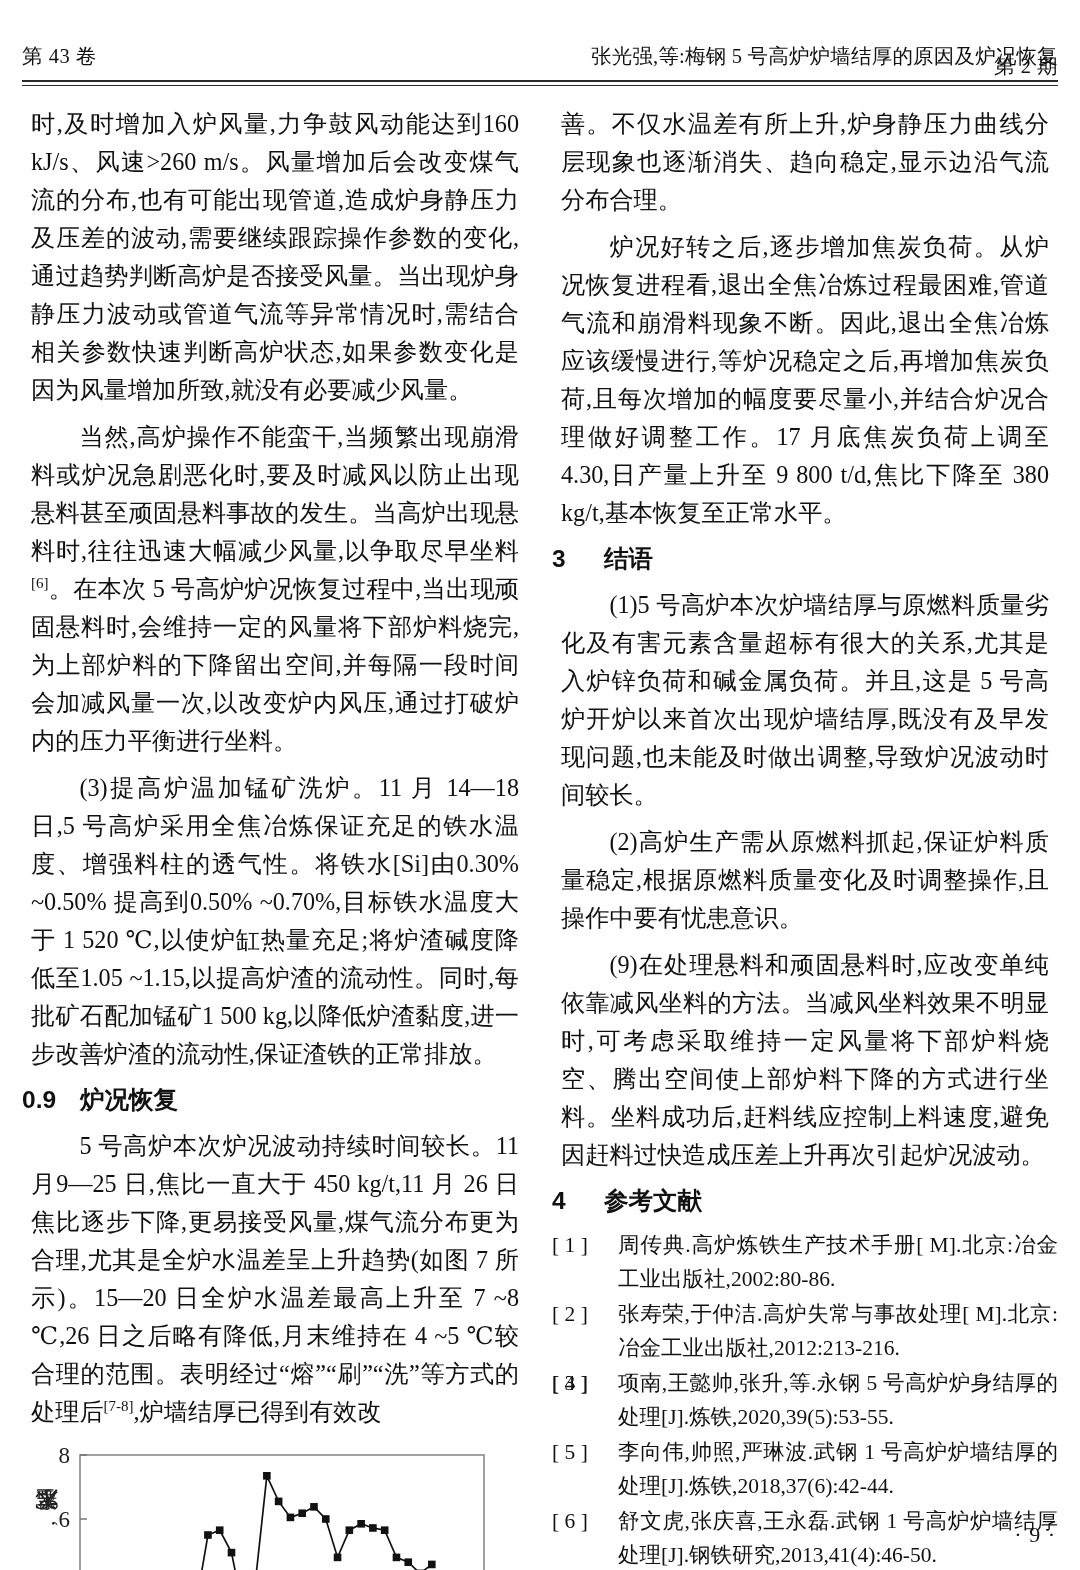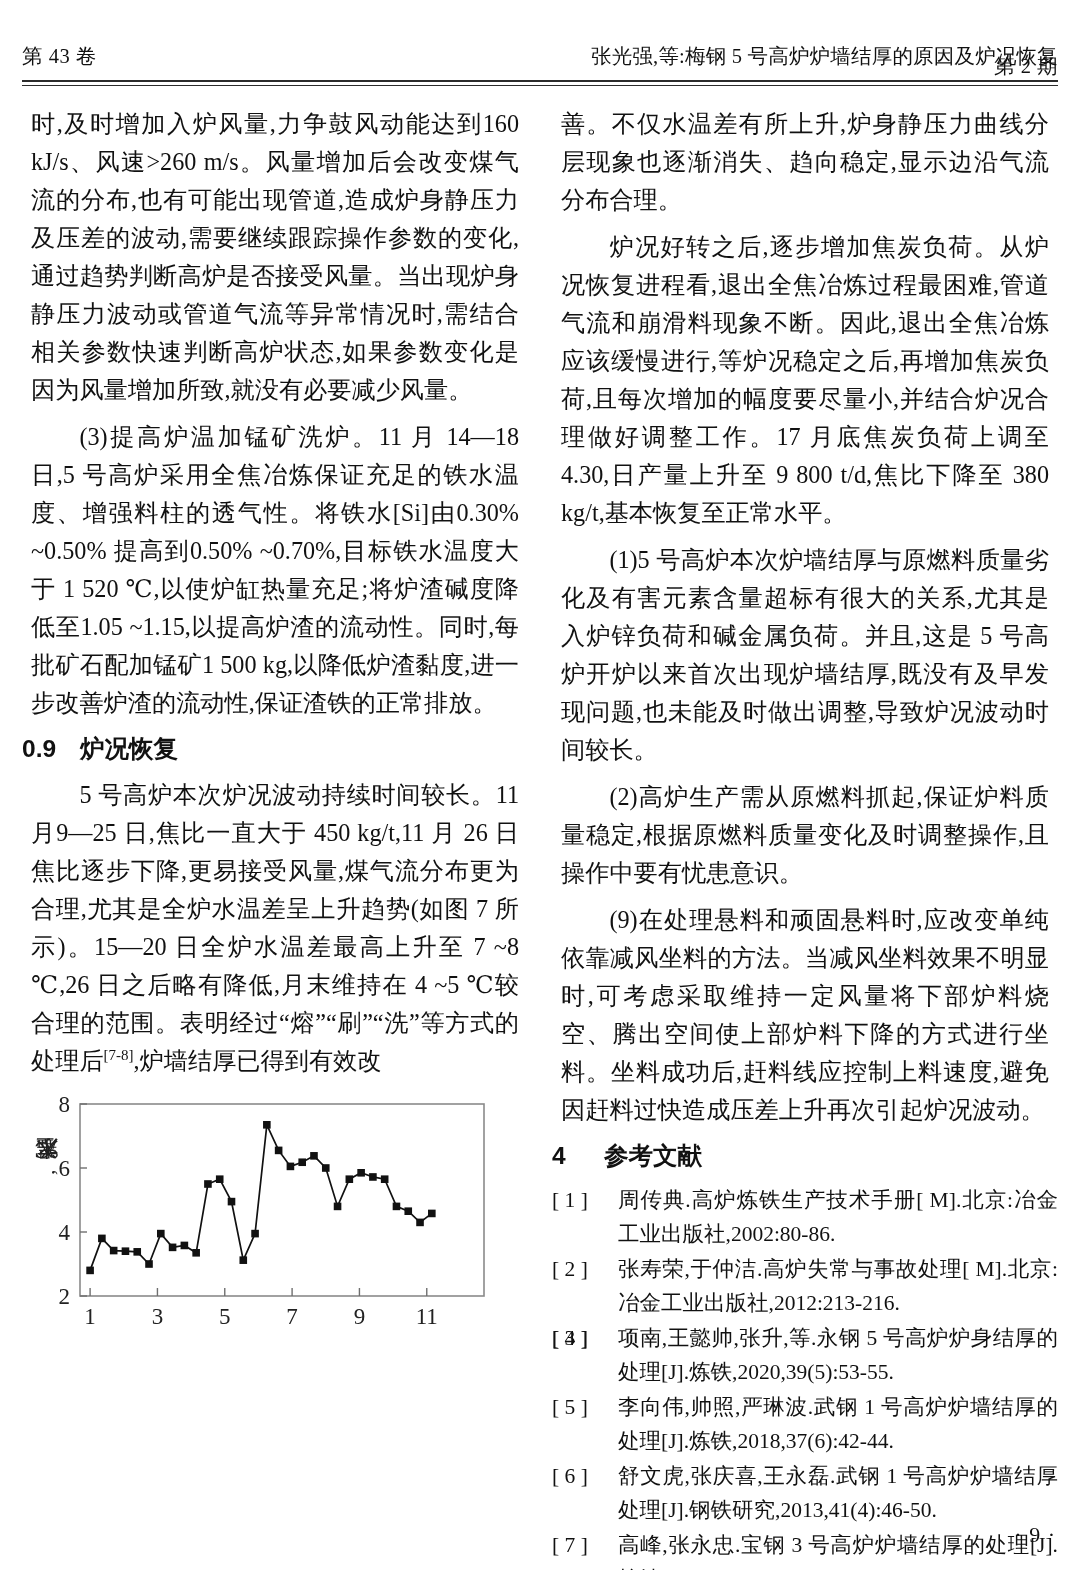--- a/index.html
+++ b/index.html
@@ -80,20 +80,21 @@
   </div>
   <div class="rule-wrap">
     <div class="rule-thick"></div>
     <div class="rule-thin"></div>
   </div>
 
   <div class="col left">
 
     <p>时,及时增加入炉风量,力争鼓风动能达到160 kJ/s、风速&gt;260 m/s。风量增加后会改变煤气流的分布,也有可能出现管道,造成炉身静压力及压差的波动,需要继续跟踪操作参数的变化,通过趋势判断高炉是否接受风量。当出现炉身静压力波动或管道气流等异常情况时,需结合相关参数快速判断高炉状态,如果参数变化是因为风量增加所致,就没有必要减少风量。</p>
 
+    <p class="ind"><span>当然,高炉操作不能蛮干,当频繁出现崩滑料或炉况急剧恶化时,要及时减风以防止出现悬料甚至顽固悬料事故的发生。当高炉出现悬料时,往往迅速大幅减少风量,以争取尽早坐料</span><sup>[6]</sup><span>。在本次 5 号高炉炉况恢复过程中,当出现顽固悬料时,会维持一定的风量将下部炉料烧完,为上部炉料的下降留出空间,并每隔一段时间会加减风量一次,以改变炉内风压,通过打破炉内的压力平衡进行坐料。</span></p>
 
     <p class="ind">(3)提高炉温加锰矿洗炉。11 月 14—18 日,5 号高炉采用全焦冶炼保证充足的铁水温度、增强料柱的透气性。将铁水[Si]由0.30% ~0.50% 提高到0.50% ~0.70%,目标铁水温度大于 1 520 ℃,以使炉缸热量充足;将炉渣碱度降低至1.05 ~1.15,以提高炉渣的流动性。同时,每批矿石配加锰矿1 500 kg,以降低炉渣黏度,进一步改善炉渣的流动性,保证渣铁的正常排放。</p>
 
     <h2 class="sec"><span class="num">0.9</span><span>炉况恢复</span></h2>
 
     <p class="ind"><span>5 号高炉本次炉况波动持续时间较长。11 月9—25 日,焦比一直大于 450 kg/t,11 月 26 日焦比逐步下降,更易接受风量,煤气流分布更为合理,尤其是全炉水温差呈上升趋势(如图 7 所示)。15—20 日全炉水温差最高上升至 7 ~8 ℃,26 日之后略有降低,月末维持在 4 ~5 ℃较合理的范围。表明经过“熔”“刷”“洗”等方式的处理后</span><sup>[7-8]</sup><span>,炉墙结厚已得到有效改</span></p>
 
     <div class="figure">
       <div class="figwrap">
         <div class="ylab">水温差, ℃</div>
@@ -157,20 +158,21 @@
     </div>
 
   </div>
 
   <div class="col right">
 
     <p>善。不仅水温差有所上升,炉身静压力曲线分层现象也逐渐消失、趋向稳定,显示边沿气流分布合理。</p>
 
     <p class="ind">炉况好转之后,逐步增加焦炭负荷。从炉况恢复进程看,退出全焦冶炼过程最困难,管道气流和崩滑料现象不断。因此,退出全焦冶炼应该缓慢进行,等炉况稳定之后,再增加焦炭负荷,且每次增加的幅度要尽量小,并结合炉况合理做好调整工作。17 月底焦炭负荷上调至4.30,日产量上升至 9 800 t/d,焦比下降至 380 kg/t,基本恢复至正常水平。</p>
 
+    <h2 class="sec big"><span class="num">3</span><span>结语</span></h2>
 
     <p class="ind">(1)5 号高炉本次炉墙结厚与原燃料质量劣化及有害元素含量超标有很大的关系,尤其是入炉锌负荷和碱金属负荷。并且,这是 5 号高炉开炉以来首次出现炉墙结厚,既没有及早发现问题,也未能及时做出调整,导致炉况波动时间较长。</p>
     <p class="ind">(2)高炉生产需从原燃料抓起,保证炉料质量稳定,根据原燃料质量变化及时调整操作,且操作中要有忧患意识。</p>
     <p class="ind">(9)在处理悬料和顽固悬料时,应改变单纯依靠减风坐料的方法。当减风坐料效果不明显时,可考虑采取维持一定风量将下部炉料烧空、腾出空间使上部炉料下降的方式进行坐料。坐料成功后,赶料线应控制上料速度,避免因赶料过快造成压差上升再次引起炉况波动。</p>
 
     <h2 class="sec big"><span class="num">4</span><span>参考文献</span></h2>
 
     <div class="refs" id="ref-list">
         <div class="ref"><span class="tag">[ 1 ]</span><span>周传典.高炉炼铁生产技术手册[ M].北京:冶金工业出版社,2002:80-86.</span></div>
         <div class="ref"><span class="tag">[ 2 ]</span><span>张寿荣,于仲洁.高炉失常与事故处理[ M].北京:冶金工业出版社,2012:213-216.</span></div>

